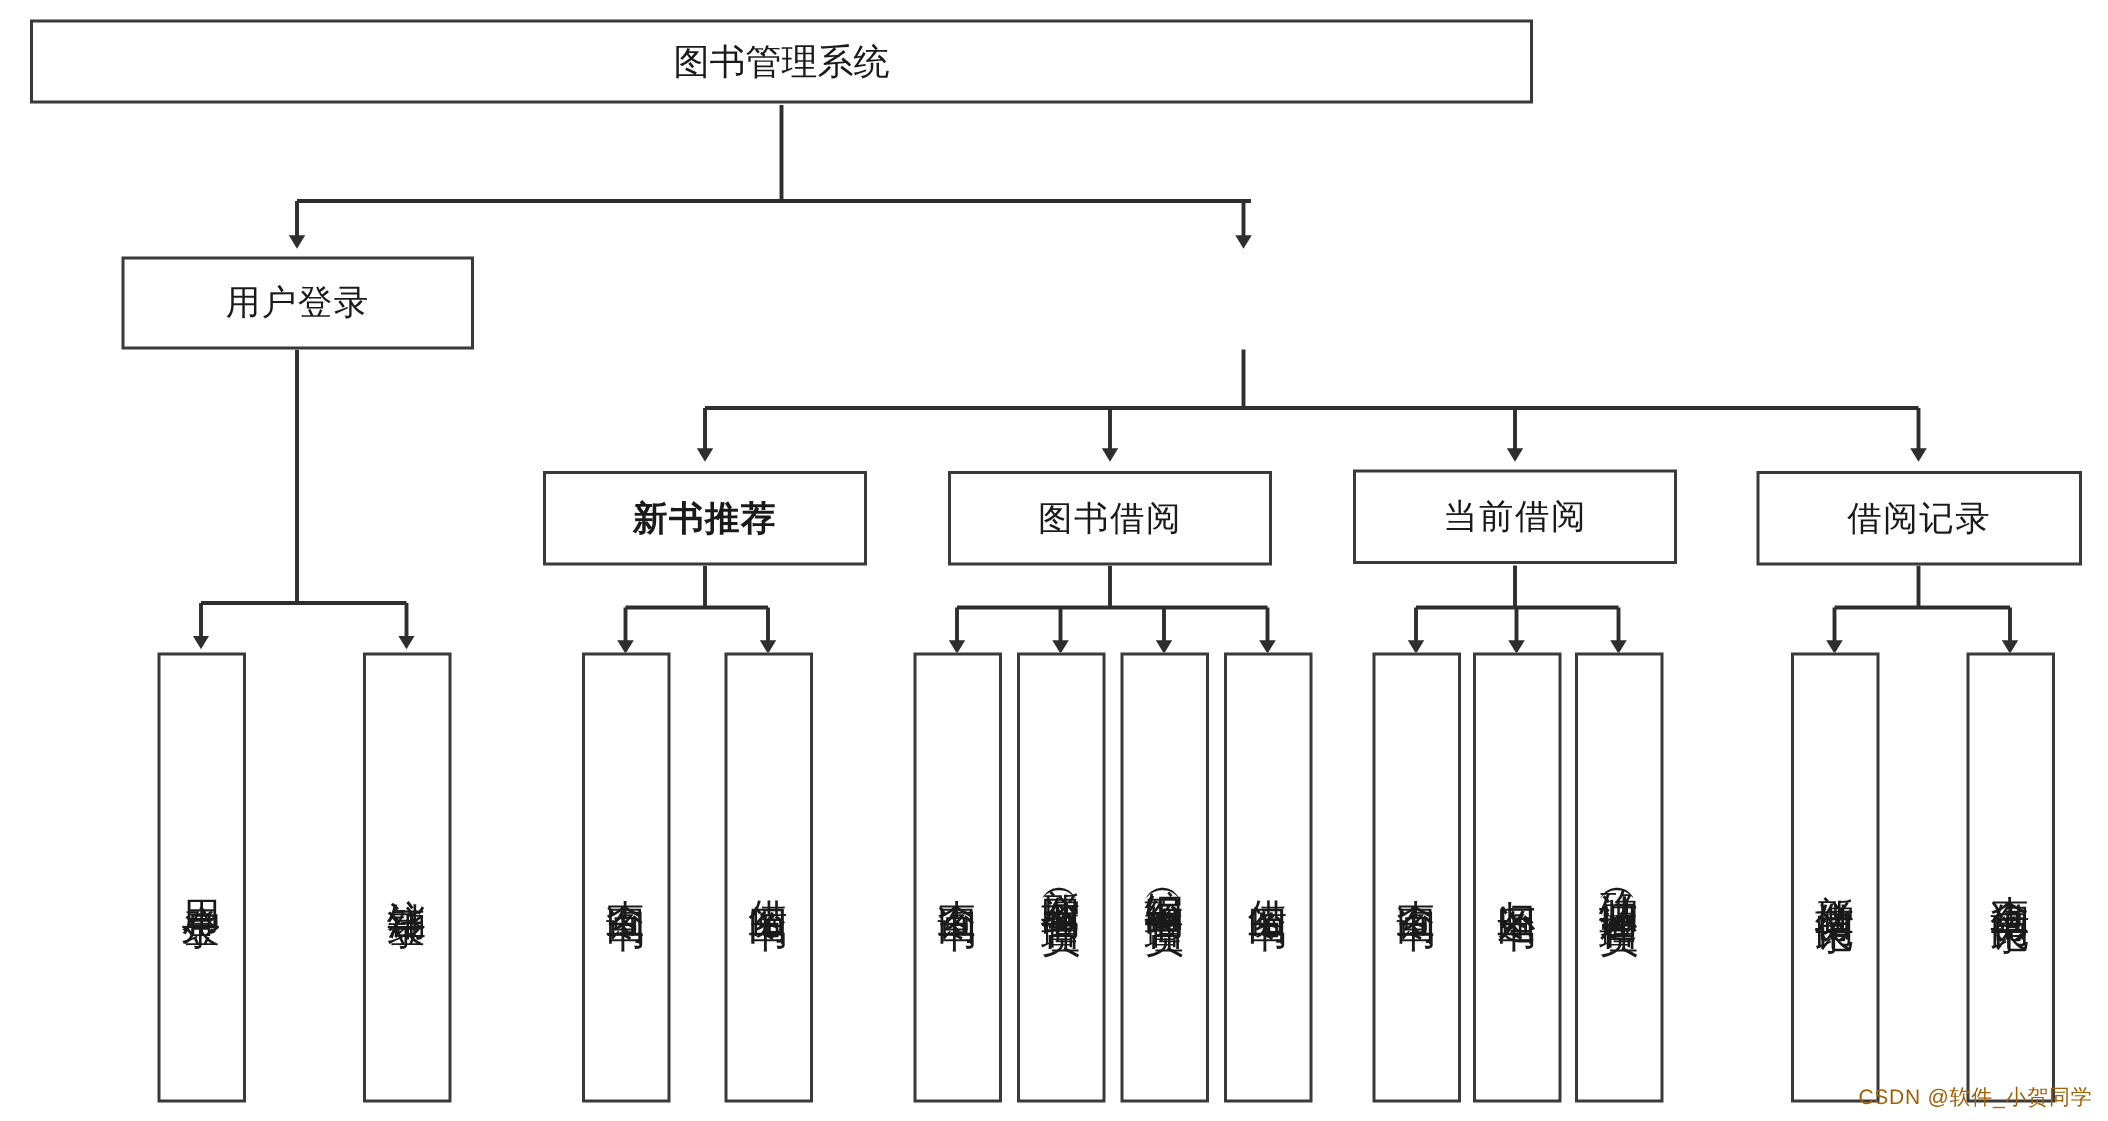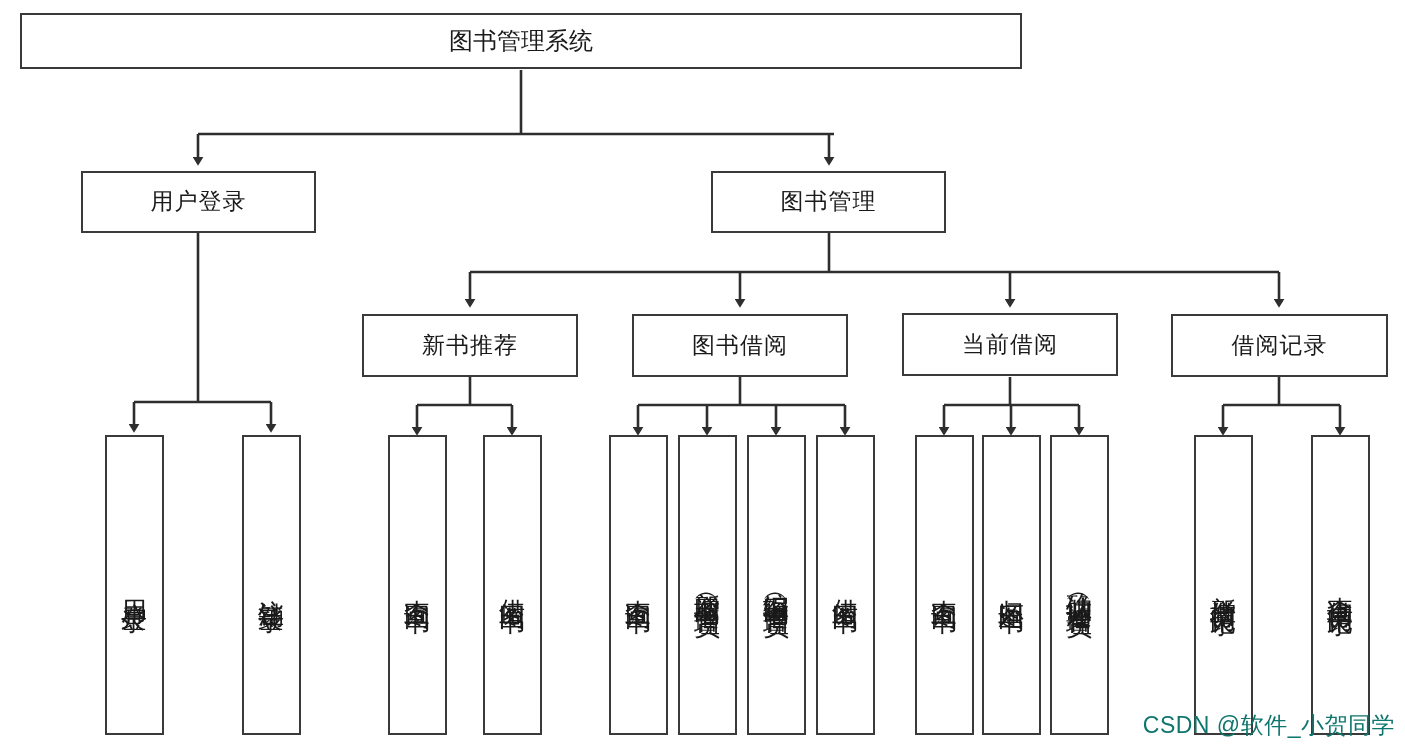--- a/index.html
+++ b/index.html
@@ -61,22 +61,22 @@
     width: 100%;
     height: 100%;
     display: flex;
     align-items: center;
     justify-content: center;
   }
   .watermark {
     position: absolute;
     right: 10px;
     bottom: 6px;
-    font-size: 23px;
-    color: #0f766e;
+    font-size: 14px;
+    color: #a16207;
     letter-spacing: 0.5px;
     white-space: nowrap;
   }
 </style>
 </head>
 <body>
 
 <div id="canvas">
 
   <svg class="edges" viewBox="0 0 1405 747" xmlns="http://www.w3.org/2000/svg">
@@ -130,25 +130,22 @@
   </svg>
 
   <div class="node root" style="left:20px; top:13px; width:1002px; height:56px;">
     <span>图书管理系统</span>
   </div>
 
   <div class="node h" style="left:81px; top:171px; width:235px; height:62px;">
     <span>用户登录</span>
   </div>
 
-  <div class="node h" style="left:711px; top:171px; width:235px; height:62px;">
-    <span>图书管理</span>
-  </div>
-
-  <div class="node h" style="left:362px; top:314px; width:216px; height:63px;">
+
+  <div class="node h" style="left:362px; top:314px; width:216px; height:63px;font-weight:bold;">
     <span>新书推荐</span>
   </div>
 
   <div class="node h" style="left:632px; top:314px; width:216px; height:63px;">
     <span>图书借阅</span>
   </div>
 
   <div class="node h" style="left:902px; top:313px; width:216px; height:63px;">
     <span>当前借阅</span>
   </div>

